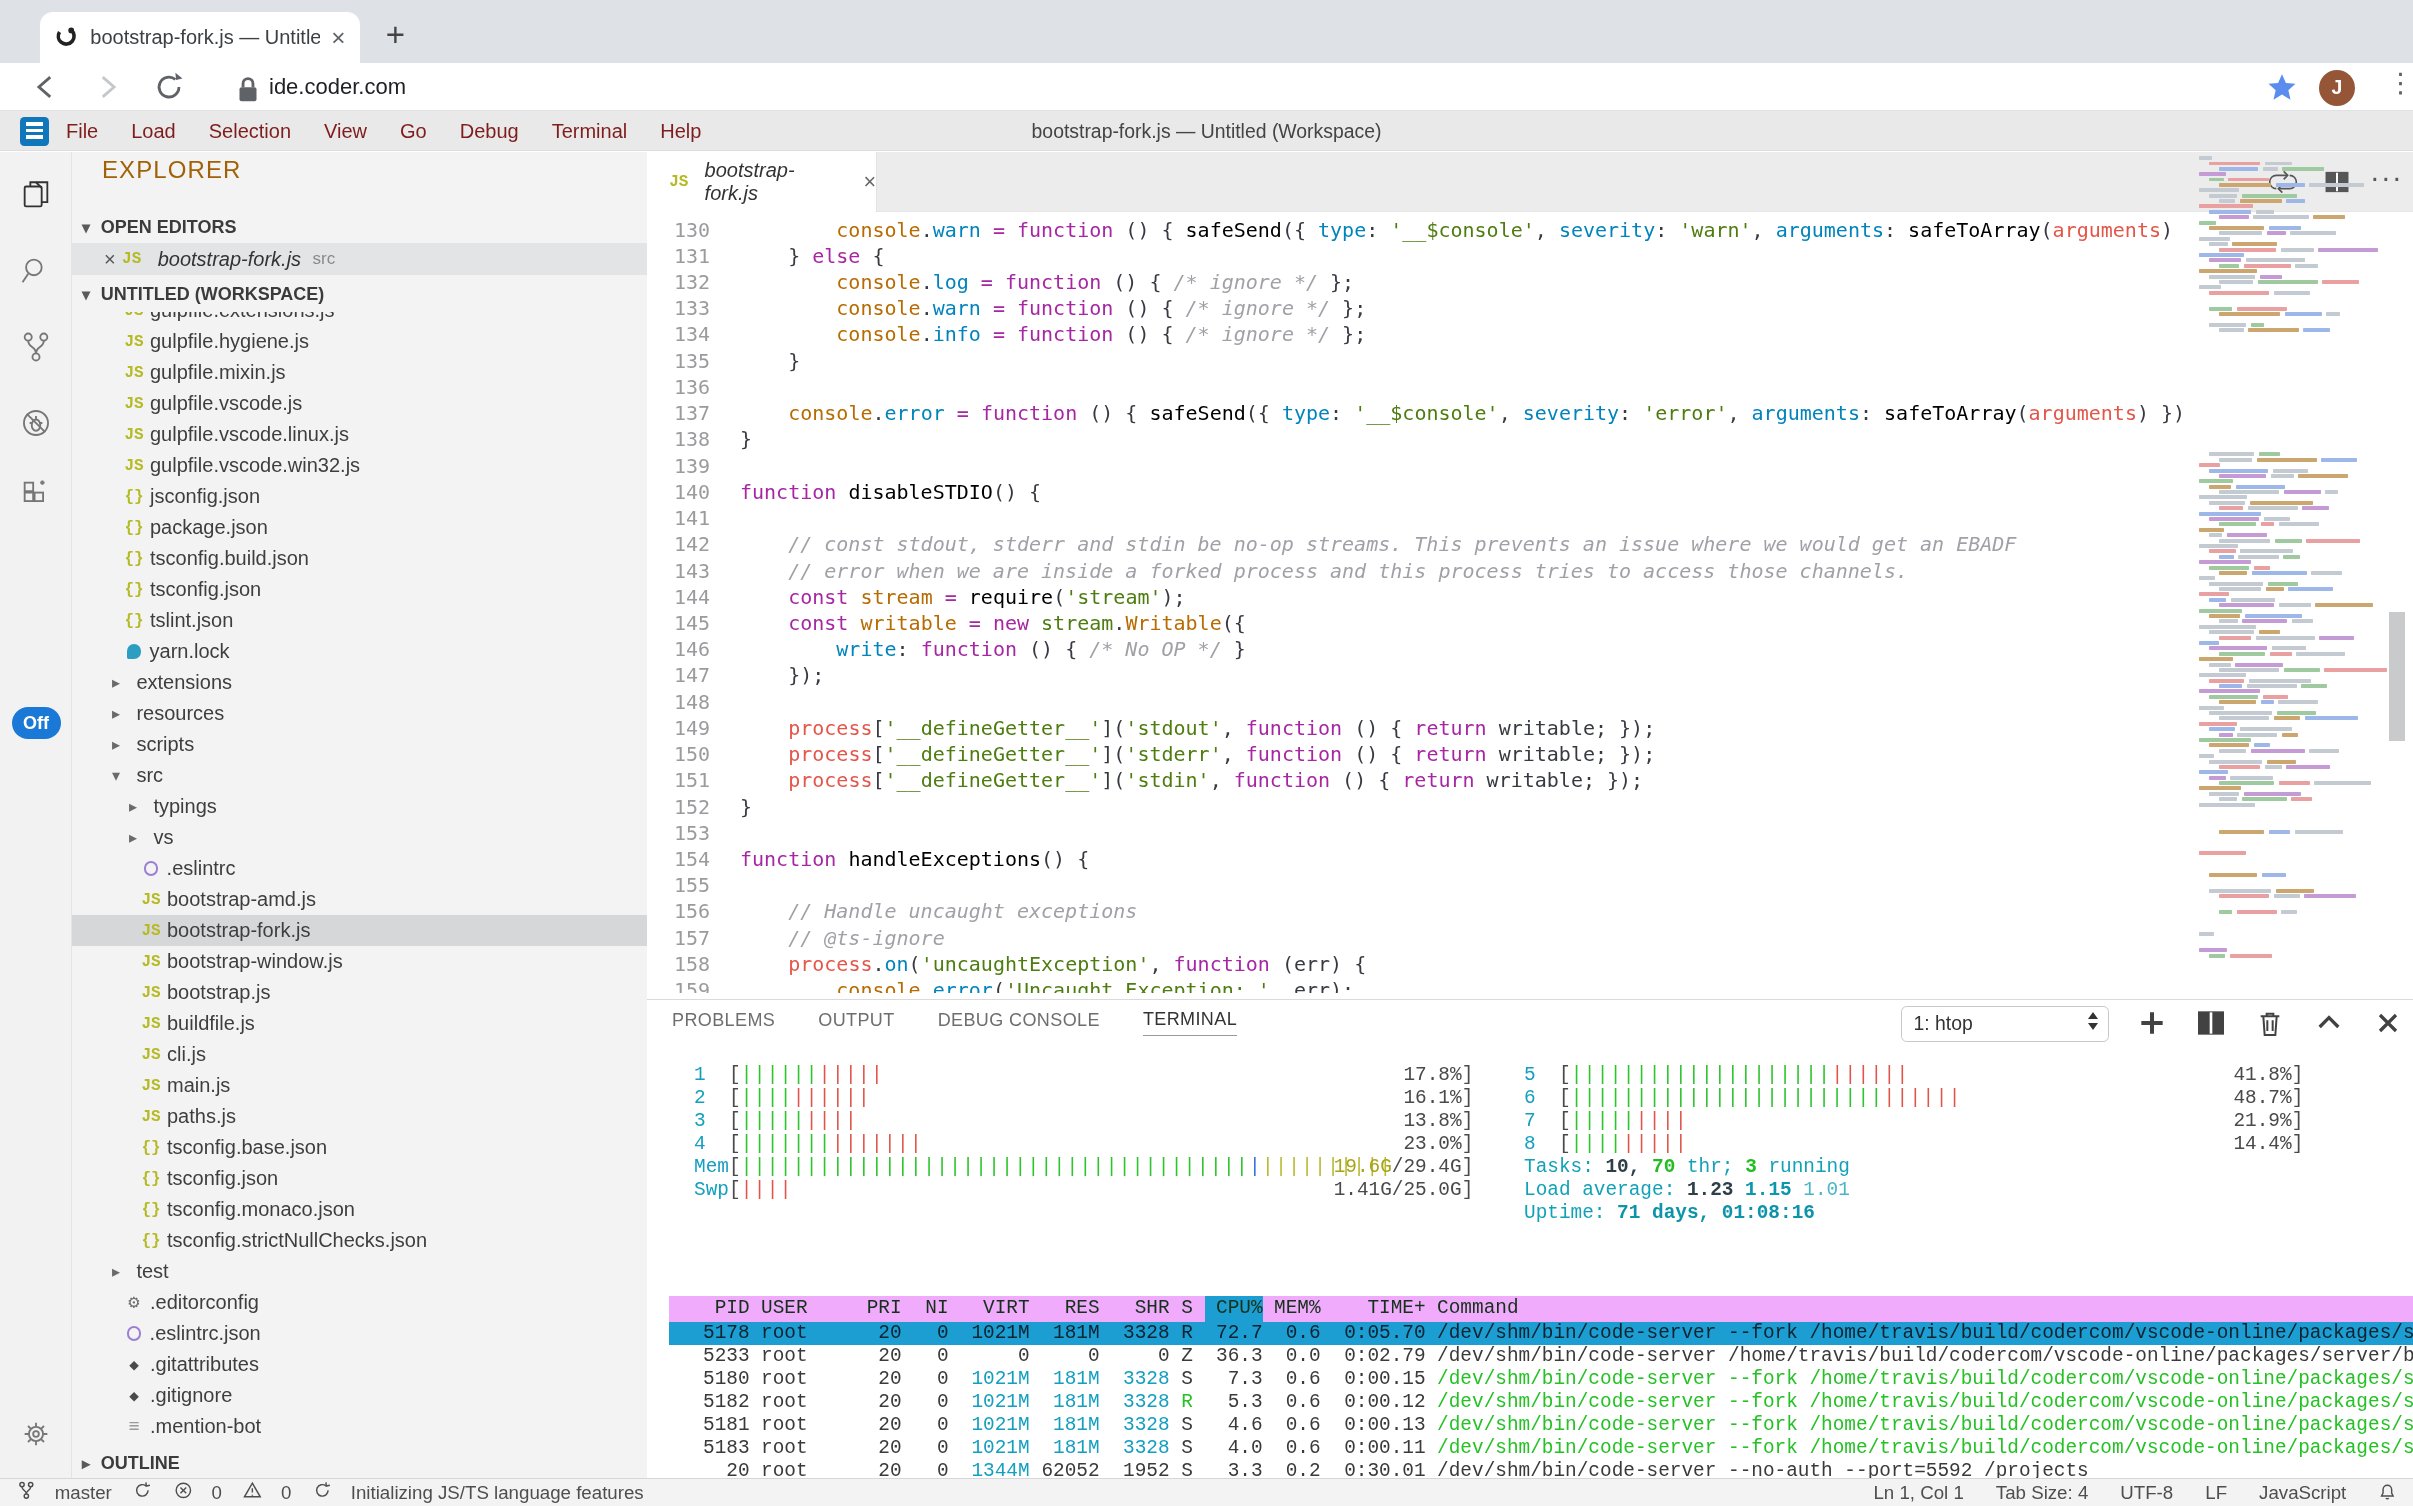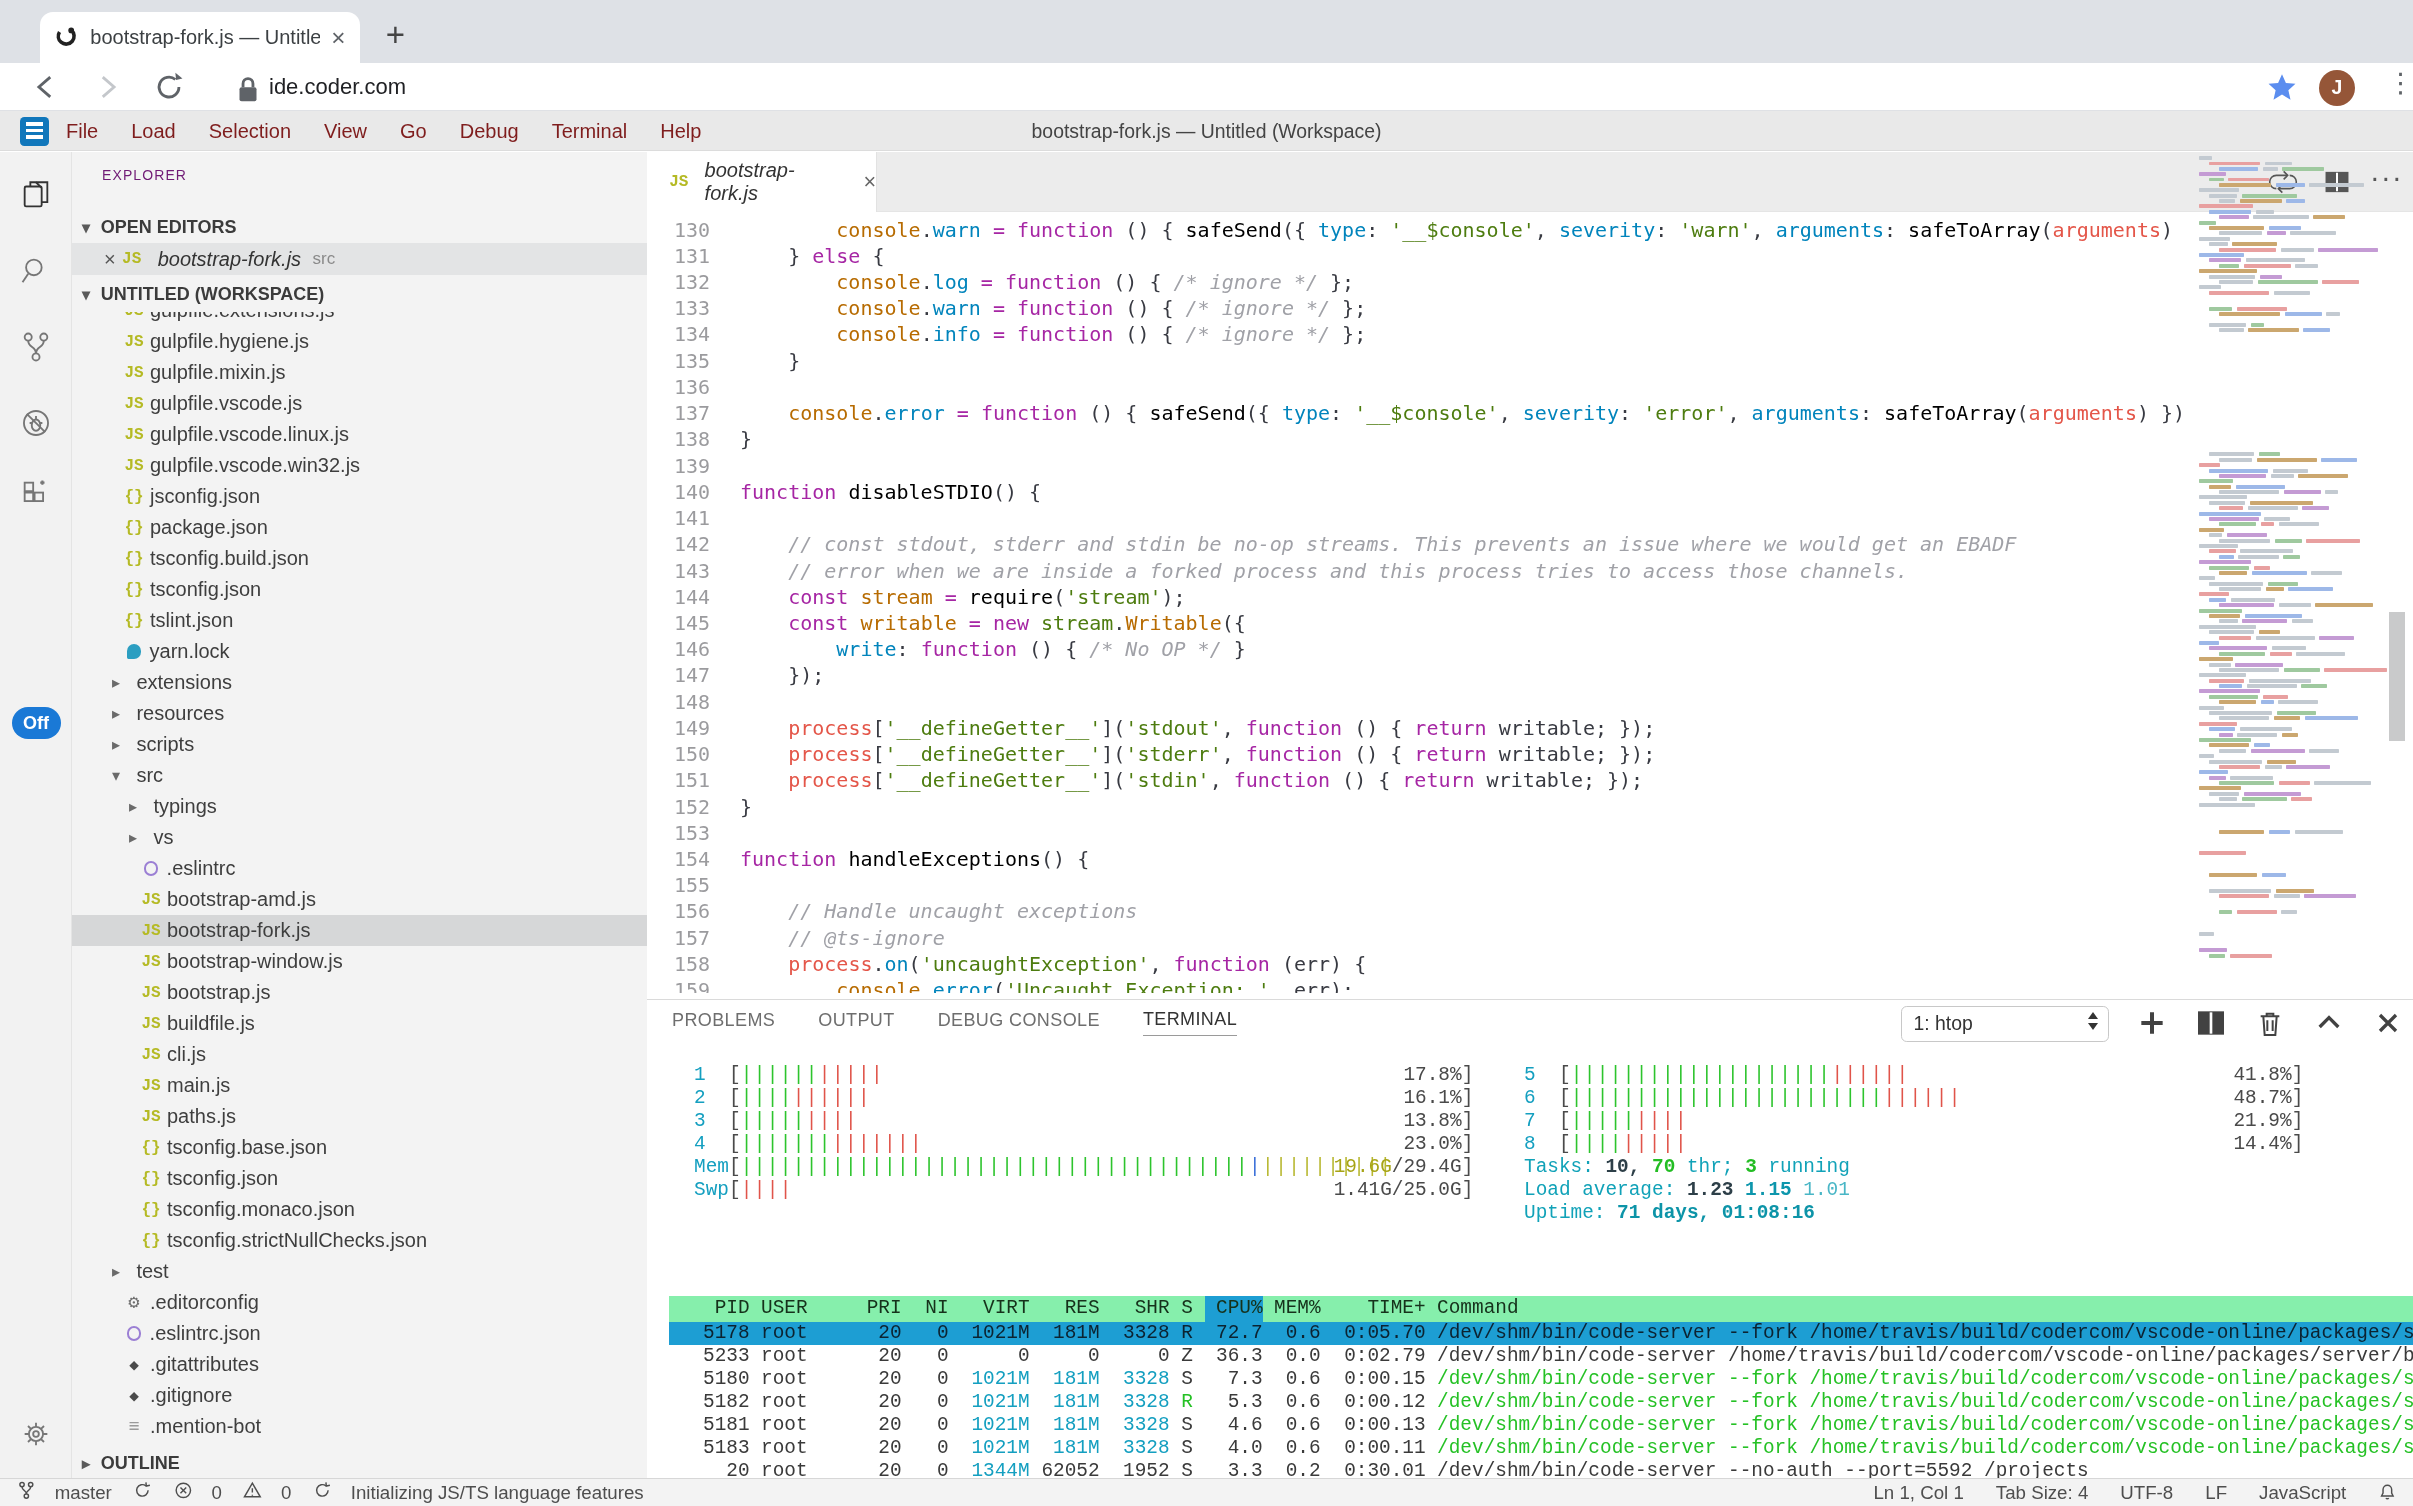--- a/index.html
+++ b/index.html
@@ -31,21 +31,21 @@
   
   #activitybar { position:absolute; left:0; top:152px; width:72px; height:1326px; background:#f2f2f2; border-right:0.7px solid #e4e4e4; }
   .act-ic { position:absolute; left:18.7px; width:34px; height:34px; }
   .act-ic svg { width:34px; height:34px; stroke:#767676; fill:none; stroke-width:2.6; }
   .act-ic.active svg { stroke:#333; }
   #off-badge { position:absolute; left:11.5px; top:555px; width:49px; height:32px; background:#1a79d6; border-radius:16px;
     color:#fff; font-size:18px; font-weight:bold; text-align:center; line-height:32px; }
 
   
   #sidebar { position:absolute; left:72px; top:152px; width:575px; height:1326px; background:#f3f3f3; overflow:hidden; }
-  #explorer-title { position:absolute; left:30px; top:15px; font-size:14px; color:#701a75; letter-spacing:1.1px; }
+  #explorer-title { position:absolute; left:30px; top:4px; font-size:24px; color:#a16207; letter-spacing:1.1px; }
   .sect { position:absolute; left:0; width:575px; height:32px; font-size:18px; font-weight:bold; color:#3b3b3b; line-height:32px; }
   .sect .ar { display:inline-block; width:18.7px; margin-left:10px; color:#5a5a5a; font-size:16px; }
   #open-editor-row { position:absolute; left:0; top:91px; width:575px; height:32px; background:#e3e4e5; display:flex; align-items:center; }
   #open-editor-row .x { margin-left:32px; color:#555; font-size:20px; }
   #open-editor-row .nm { font-style:italic; font-size:20px; color:#333; margin-left:10px; }
   #open-editor-row .dt { font-size:17px; color:#8a8a8a; margin-left:11.5px; }
   .fi { display:inline-block; width:32px; text-align:center; font-weight:bold;font-family:Liberation Mono, monospace; }
   .fi-js { color:#b5ba25; font-size:16px; }
   .fi-yarn { width:14.4px; height:14.4px; background:#2b9ec1; border-radius:50% 50% 50% 10%; margin:0 8.6px; }
   .fi-esl { width:14.4px; height:14.4px; border:2.9px solid #9b7fd4; border-radius:50%; margin:0 8.6px; }
@@ -105,21 +105,21 @@
   .t-cb{color:#0d96ac;font-weight:bold}.t-c2{color:#49b6c6}.t-ub{color:#0d94a8;font-weight:bold}.t-y{color:#a7a416}.t-d{color:#4a4a4a}
   
   #ptable { position:absolute; left:21.6px; right:0; top:251px; }
   .prow { position:absolute; left:0; right:0; height:23px; line-height:23px; display:flex; white-space:pre; overflow:hidden; }
   .prow span { display:inline-block; }
   .c-pid{width:81px;text-align:right}.c-user{width:105px;text-align:left;padding-left:11.5px}
   .c-pri{width:47px;text-align:right}.c-ni{width:47px;text-align:right}
   .c-virt{width:81px;text-align:right}.c-res{width:70px;text-align:right}.c-shr{width:70px;text-align:right}
   .c-s{width:35px;text-align:center}.c-cpu{width:58px;text-align:right}.c-mem{width:58px;text-align:right}
   .c-time{width:105px;text-align:right}.c-cmd{flex:1;padding-left:11.5px;overflow:hidden}
-  .phead { background:#86efac; color:#16311b; height:42px; line-height:24.4px; }
+  .phead { background:#f0abfc; color:#16311b; height:42px; line-height:24.4px; }
   .phead .c-cpu { background:#1d9ed3; }
   .prow.sel { background:#1d9ed3; color:#0c2331; }
   .cyan{color:#149fc0}.grn{color:#25c125}
 
   
   #statusbar { position:absolute; left:0; top:1478px; width:2413px; height:28px; background:#f3f3f3; border-top:0.7px solid #d7d7d7;
     font-size:18.7px; color:#4e4e4e; }
   #sb-left { position:absolute; left:17px; top:0; height:27px; display:flex; align-items:center; gap:21.6px; }
   #sb-right { position:absolute; right:16px; top:0; height:27px; display:flex; align-items:center; gap:32px; }
   .sb-item { display:flex; align-items:center; gap:19px; }

